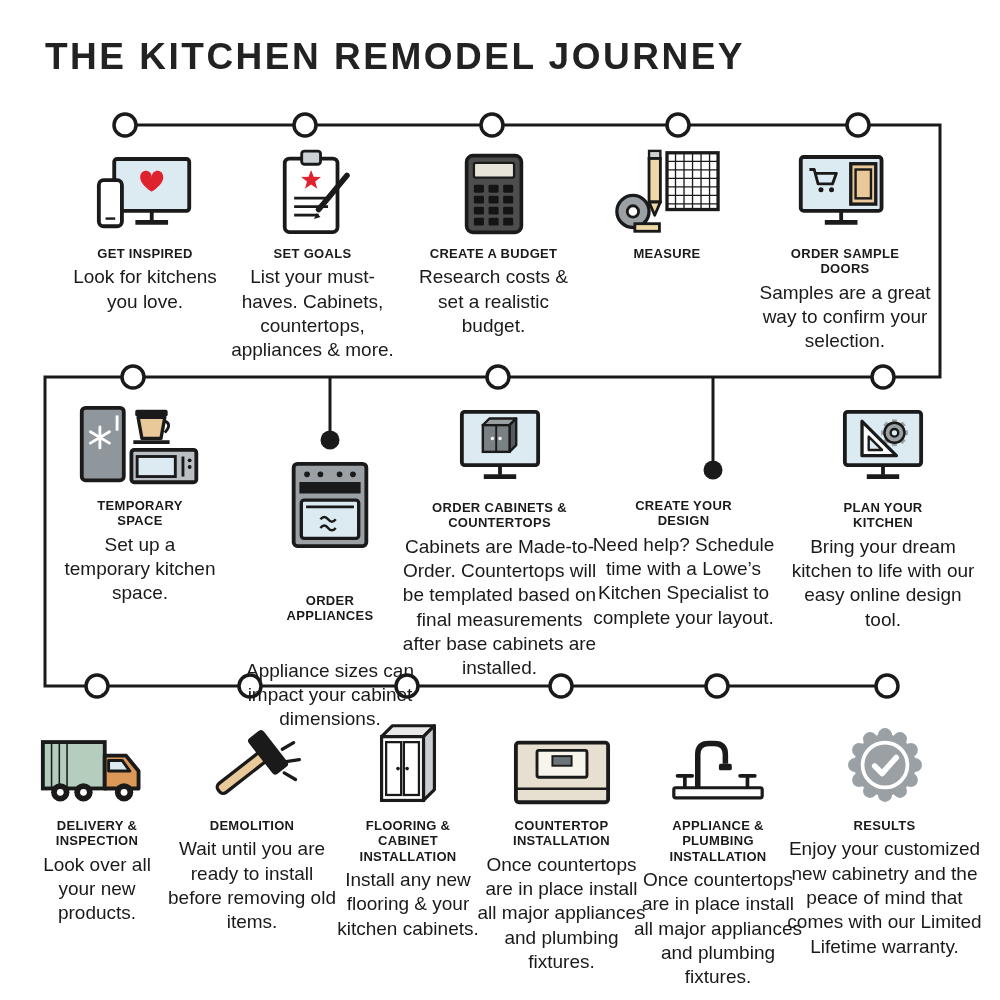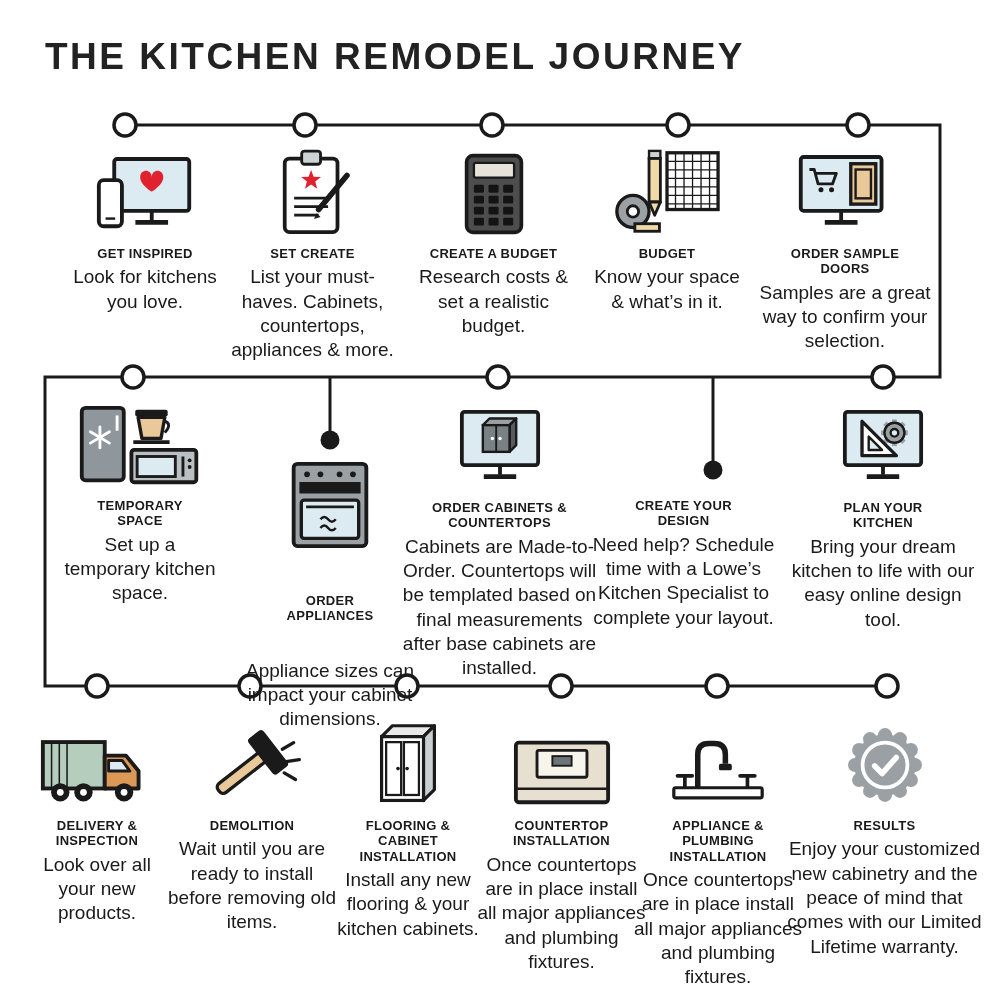--- a/index.html
+++ b/index.html
@@ -76,21 +76,21 @@
         <rect x="22" y="10" width="56" height="78" rx="5" fill="#ffffff" stroke="#1a1a1a" stroke-width="4"></rect>
         <rect x="40" y="2" width="20" height="14" rx="3" fill="#cdd2d5" stroke="#1a1a1a" stroke-width="3"></rect>
         <polygon points="50,22 52.7,29.3 60.5,29.6 54.4,34.4 56.5,41.9 50,37.6 43.5,41.9 45.6,34.4 39.5,29.6 47.3,29.3" fill="#e0222e"></polygon>
         <line x1="32" y1="52" x2="68" y2="52" stroke="#1a1a1a" stroke-width="3"></line>
         <line x1="32" y1="61" x2="68" y2="61" stroke="#1a1a1a" stroke-width="3"></line>
         <line x1="32" y1="70" x2="58" y2="70" stroke="#1a1a1a" stroke-width="3"></line>
         <line x1="58" y1="64" x2="88" y2="28" stroke="#1a1a1a" stroke-width="6" stroke-linecap="round"></line>
         <polygon points="56,68 53,74 60,72" fill="#1a1a1a"></polygon>
       </svg>
     </div>
-    <div class="step-title">SET CREATE</div>
+    <div class="step-title">SET GOALS</div>
     <div class="step-desc">List your must-haves. Cabinets, countertops, appliances &amp; more.</div>
   </div>
 
   <div class="step" style="left:406px; top:144px; width:175px;">
     <div class="icon-box" style="height:92px;">
       <svg viewBox="0 0 72 92" width="66" height="84">
         <rect x="6" y="4" width="60" height="84" rx="7" fill="#4d4d4d" stroke="#1a1a1a" stroke-width="4"></rect>
         <rect x="14" y="12" width="44" height="16" rx="2" fill="#e8e3d8" stroke="#1a1a1a" stroke-width="2.5"></rect>
         <g fill="#141414">
           <rect x="14" y="36" width="11" height="8.5" rx="1.5"></rect>
@@ -130,22 +130,21 @@
             <line x1="58" y1="58" x2="112" y2="58"></line>
         </g>
         <rect x="39" y="2" width="12" height="8" fill="#cdd2d5" stroke="#1a1a1a" stroke-width="2.5"></rect>
         <rect x="39" y="10" width="12" height="46" fill="#f0d9a8" stroke="#1a1a1a" stroke-width="3"></rect>
         <polygon points="39,56 51,56 45,70" fill="#f0d9a8" stroke="#1a1a1a" stroke-width="3" stroke-linejoin="round"></polygon>
         <circle cx="22" cy="66" r="17" fill="#9aa0a4" stroke="#1a1a1a" stroke-width="3.5"></circle>
         <circle cx="22" cy="66" r="6" fill="#ffffff" stroke="#1a1a1a" stroke-width="3"></circle>
         <rect x="24" y="79" width="26" height="8" fill="#f0d9a8" stroke="#1a1a1a" stroke-width="3"></rect>
       </svg>
     </div>
-    <div class="step-title">BUDGET</div>
-    <div class="step-desc">Know your space &amp; what’s in it.</div>
+    <div class="step-title">MEASURE</div>
   </div>
 
   <div class="step" style="left:750px; top:144px; width:190px;">
     <div class="icon-box" style="height:92px;">
       <svg viewBox="0 0 104 86" width="100" height="83">
         <rect x="6" y="4" width="84" height="56" rx="3" fill="#dceaf2" stroke="#1a1a1a" stroke-width="4"></rect>
         <path d="M15 17 h5 l4 15 h15 l4 -11 h-21" fill="none" stroke="#1a1a1a" stroke-width="3" stroke-linejoin="round"></path>
         <circle cx="27" cy="38" r="2.6" fill="#1a1a1a"></circle>
         <circle cx="38" cy="38" r="2.6" fill="#1a1a1a"></circle>
         <rect x="58" y="11" width="26" height="42" fill="#e9c89a" stroke="#1a1a1a" stroke-width="3.5"></rect>

